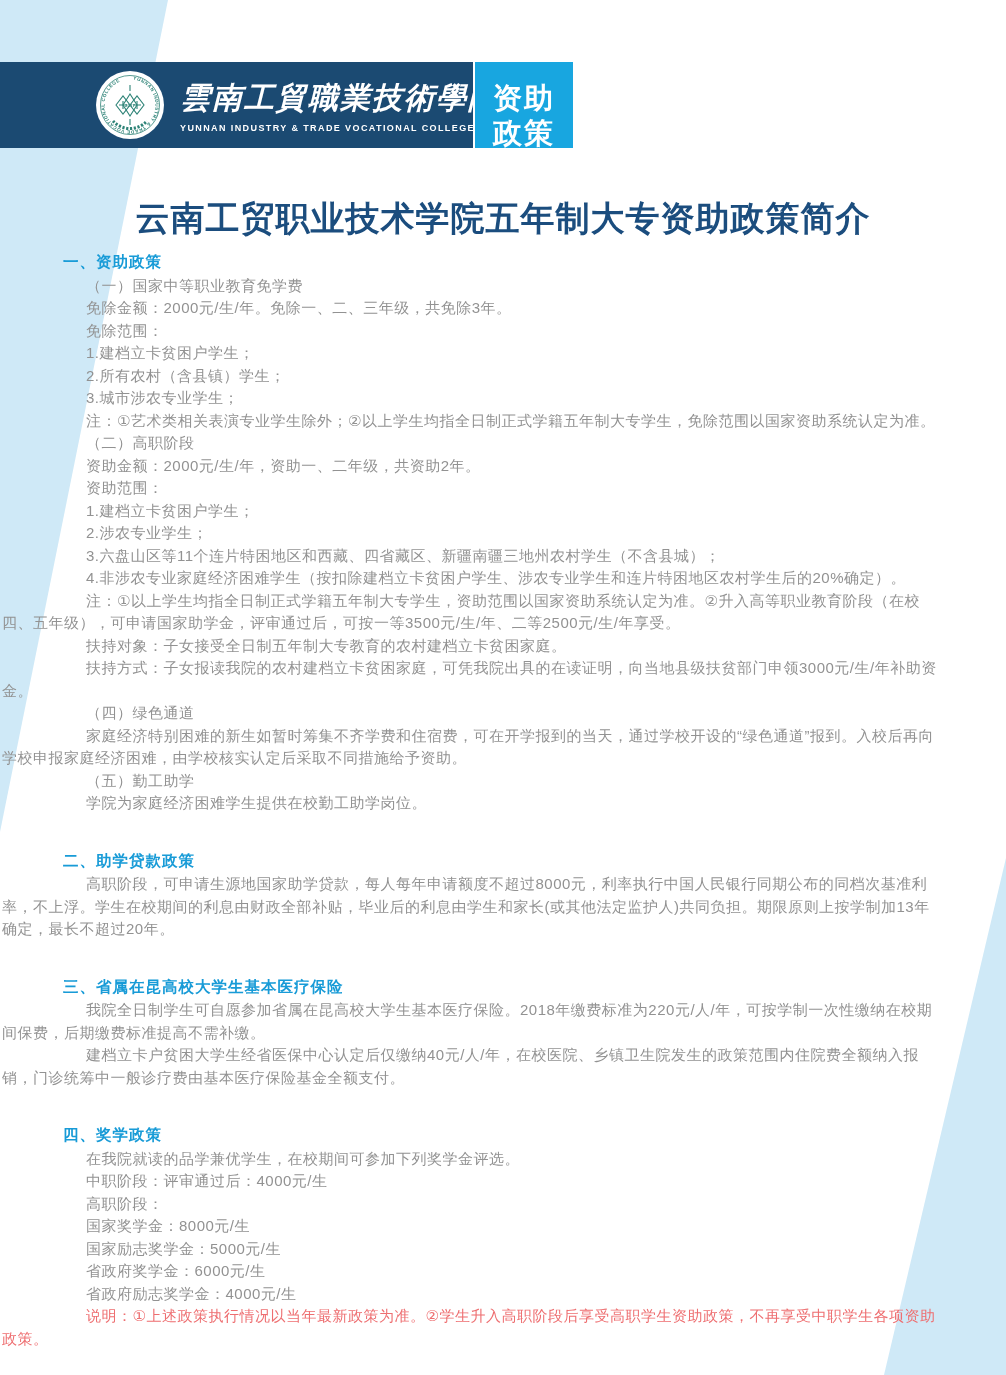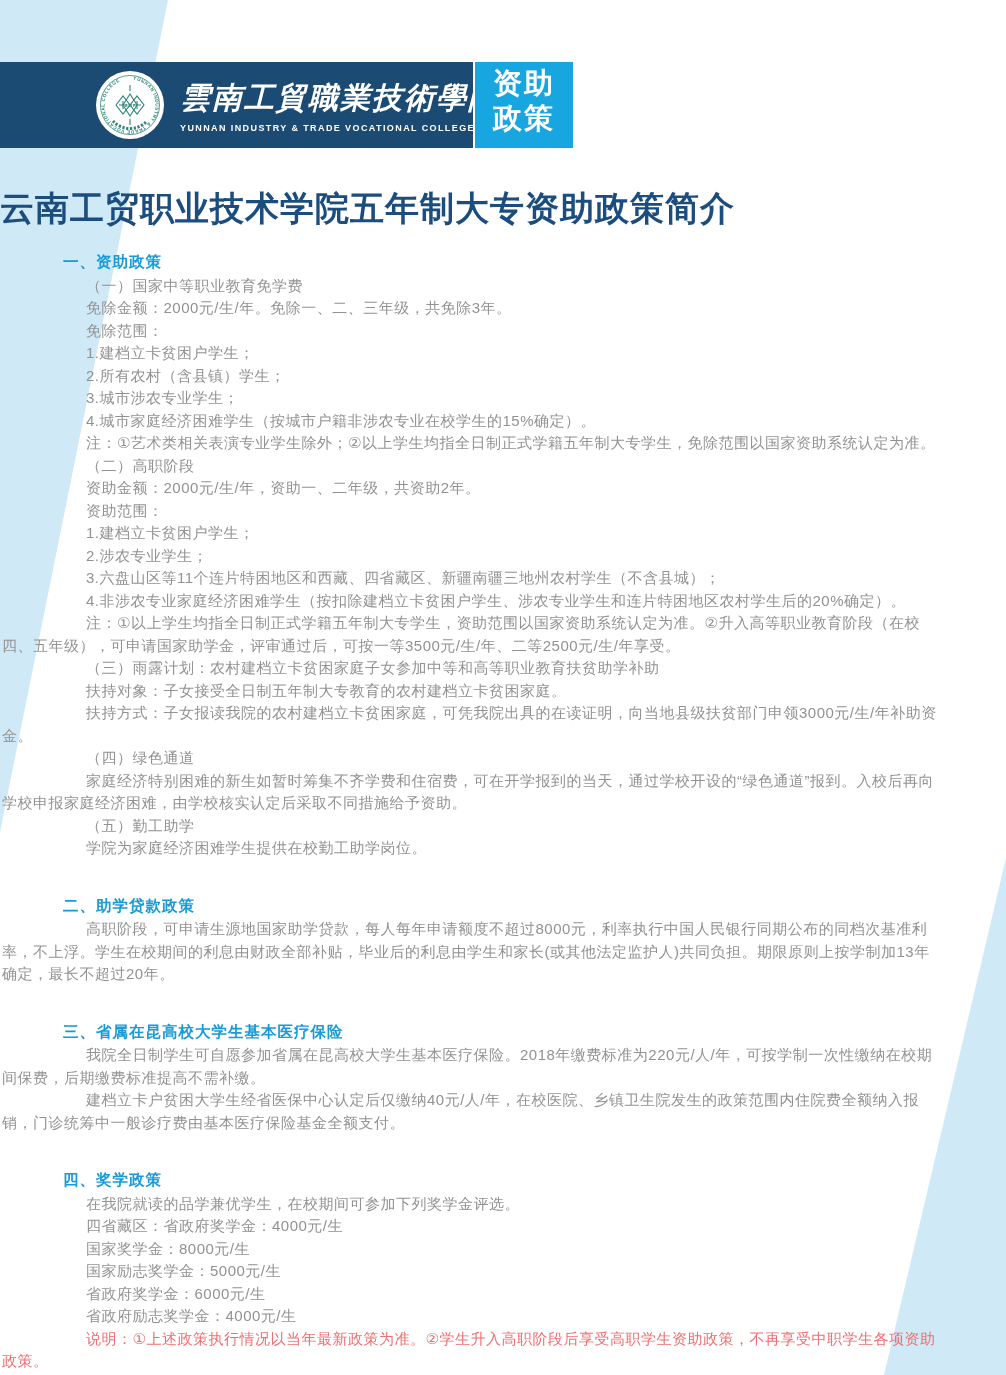--- a/index.html
+++ b/index.html
@@ -24,25 +24,25 @@
     padding-left:96px;box-sizing:border-box;z-index:2;}
   .logo{flex:0 0 auto;width:68px;height:68px;}
   .nameblock{margin-left:16px;color:#fff;}
   .name-zh{font-family:"DejaVu Serif","Liberation Serif",serif;
     font-size:30px;font-weight:bold;font-style:italic;letter-spacing:2px;white-space:nowrap;}
   .name-en{font-size:9px;font-weight:bold;letter-spacing:1.4px;margin-top:4px;white-space:nowrap;}
 
   .badge{position:absolute;left:475px;top:62px;width:98px;height:86px;
     background:var(--badge,#18a6e0);color:#fff;z-index:2;
     font-weight:bold;font-size:29px;line-height:35px;text-align:center;
-    padding-top:4px;box-sizing:border-box;letter-spacing:2px;}
+    padding-top:19px;box-sizing:border-box;letter-spacing:2px;}
 
   
-  .title{position:absolute;top:186px;left:0;width:100%;margin:0;
-    font-size:34px;font-weight:bold;
+  .title{position:absolute;top:196px;left:0;width:100%;margin:0;
+    text-align:center;font-size:34px;font-weight:bold;
     color:var(--title,#1b4d7e);letter-spacing:1px;z-index:1;}
 
   
   .content{position:absolute;top:251px;left:2px;width:940px;z-index:1;}
   .sec-heading{color:var(--heading,#189bd7);font-weight:bold;
     font-size:15.5px;line-height:22.5px;margin-left:61px;letter-spacing:1px;}
   .sec-heading + .para{margin-top:1px;}
   .sec-gap{margin-top:35px;}
   .para{color:var(--body,#929292);font-size:15px;line-height:22.5px;
     text-indent:84px;letter-spacing:0.5px;}
@@ -91,45 +91,44 @@
   <h1 class="title">云南工贸职业技术学院五年制大专资助政策简介</h1>
 
   <div class="content" id="content">
       <div class="sec-heading">一、资助政策</div>
       <div class="para">（一）国家中等职业教育免学费</div>
       <div class="para">免除金额：2000元/生/年。免除一、二、三年级，共免除3年。</div>
       <div class="para">免除范围：</div>
       <div class="para">1.建档立卡贫困户学生；</div>
       <div class="para">2.所有农村（含县镇）学生；</div>
       <div class="para">3.城市涉农专业学生；</div>
-      <div class="para">4.城市家庭经济困难学生（按城市户籍非涉农专业在校学生的15%确定）。</div>
       <div class="para">注：①艺术类相关表演专业学生除外；②以上学生均指全日制正式学籍五年制大专学生，免除范围以国家资助系统认定为准。</div>
       <div class="para">（二）高职阶段</div>
       <div class="para">资助金额：2000元/生/年，资助一、二年级，共资助2年。</div>
       <div class="para">资助范围：</div>
       <div class="para">1.建档立卡贫困户学生；</div>
       <div class="para">2.涉农专业学生；</div>
       <div class="para">3.六盘山区等11个连片特困地区和西藏、四省藏区、新疆南疆三地州农村学生（不含县城）；</div>
       <div class="para">4.非涉农专业家庭经济困难学生（按扣除建档立卡贫困户学生、涉农专业学生和连片特困地区农村学生后的20%确定）。</div>
       <div class="para">注：①以上学生均指全日制正式学籍五年制大专学生，资助范围以国家资助系统认定为准。②升入高等职业教育阶段（在校四、五年级），可申请国家助学金，评审通过后，可按一等3500元/生/年、二等2500元/生/年享受。</div>
-      <div class="para">（三）雨露计划：农村建档立卡贫困家庭子女参加中等和高等职业教育扶贫助学补助</div>
       <div class="para">扶持对象：子女接受全日制五年制大专教育的农村建档立卡贫困家庭。</div>
       <div class="para">扶持方式：子女报读我院的农村建档立卡贫困家庭，可凭我院出具的在读证明，向当地县级扶贫部门申领3000元/生/年补助资金。</div>
       <div class="para">（四）绿色通道</div>
       <div class="para">家庭经济特别困难的新生如暂时筹集不齐学费和住宿费，可在开学报到的当天，通过学校开设的“绿色通道”报到。入校后再向学校申报家庭经济困难，由学校核实认定后采取不同措施给予资助。</div>
       <div class="para">（五）勤工助学</div>
       <div class="para">学院为家庭经济困难学生提供在校勤工助学岗位。</div>
       <div class="sec-heading sec-gap">二、助学贷款政策</div>
       <div class="para">高职阶段，可申请生源地国家助学贷款，每人每年申请额度不超过8000元，利率执行中国人民银行同期公布的同档次基准利率，不上浮。学生在校期间的利息由财政全部补贴，毕业后的利息由学生和家长(或其他法定监护人)共同负担。期限原则上按学制加13年确定，最长不超过20年。</div>
       <div class="sec-heading sec-gap">三、省属在昆高校大学生基本医疗保险</div>
       <div class="para">我院全日制学生可自愿参加省属在昆高校大学生基本医疗保险。2018年缴费标准为220元/人/年，可按学制一次性缴纳在校期间保费，后期缴费标准提高不需补缴。</div>
       <div class="para">建档立卡户贫困大学生经省医保中心认定后仅缴纳40元/人/年，在校医院、乡镇卫生院发生的政策范围内住院费全额纳入报销，门诊统筹中一般诊疗费由基本医疗保险基金全额支付。</div>
       <div class="sec-heading sec-gap">四、奖学政策</div>
       <div class="para">在我院就读的品学兼优学生，在校期间可参加下列奖学金评选。</div>
-      <div class="para">四省藏区：省政府奖学金：4000元/生</div>
+      <div class="para">中职阶段：评审通过后：4000元/生</div>
+      <div class="para">高职阶段：</div>
       <div class="para">国家奖学金：8000元/生</div>
       <div class="para">国家励志奖学金：5000元/生</div>
       <div class="para">省政府奖学金：6000元/生</div>
       <div class="para">省政府励志奖学金：4000元/生</div>
       <div class="para red">说明：①上述政策执行情况以当年最新政策为准。②学生升入高职阶段后享受高职学生资助政策，不再享受中职学生各项资助政策。</div>
     </div>
 
 </div>
 
 </body></html>

